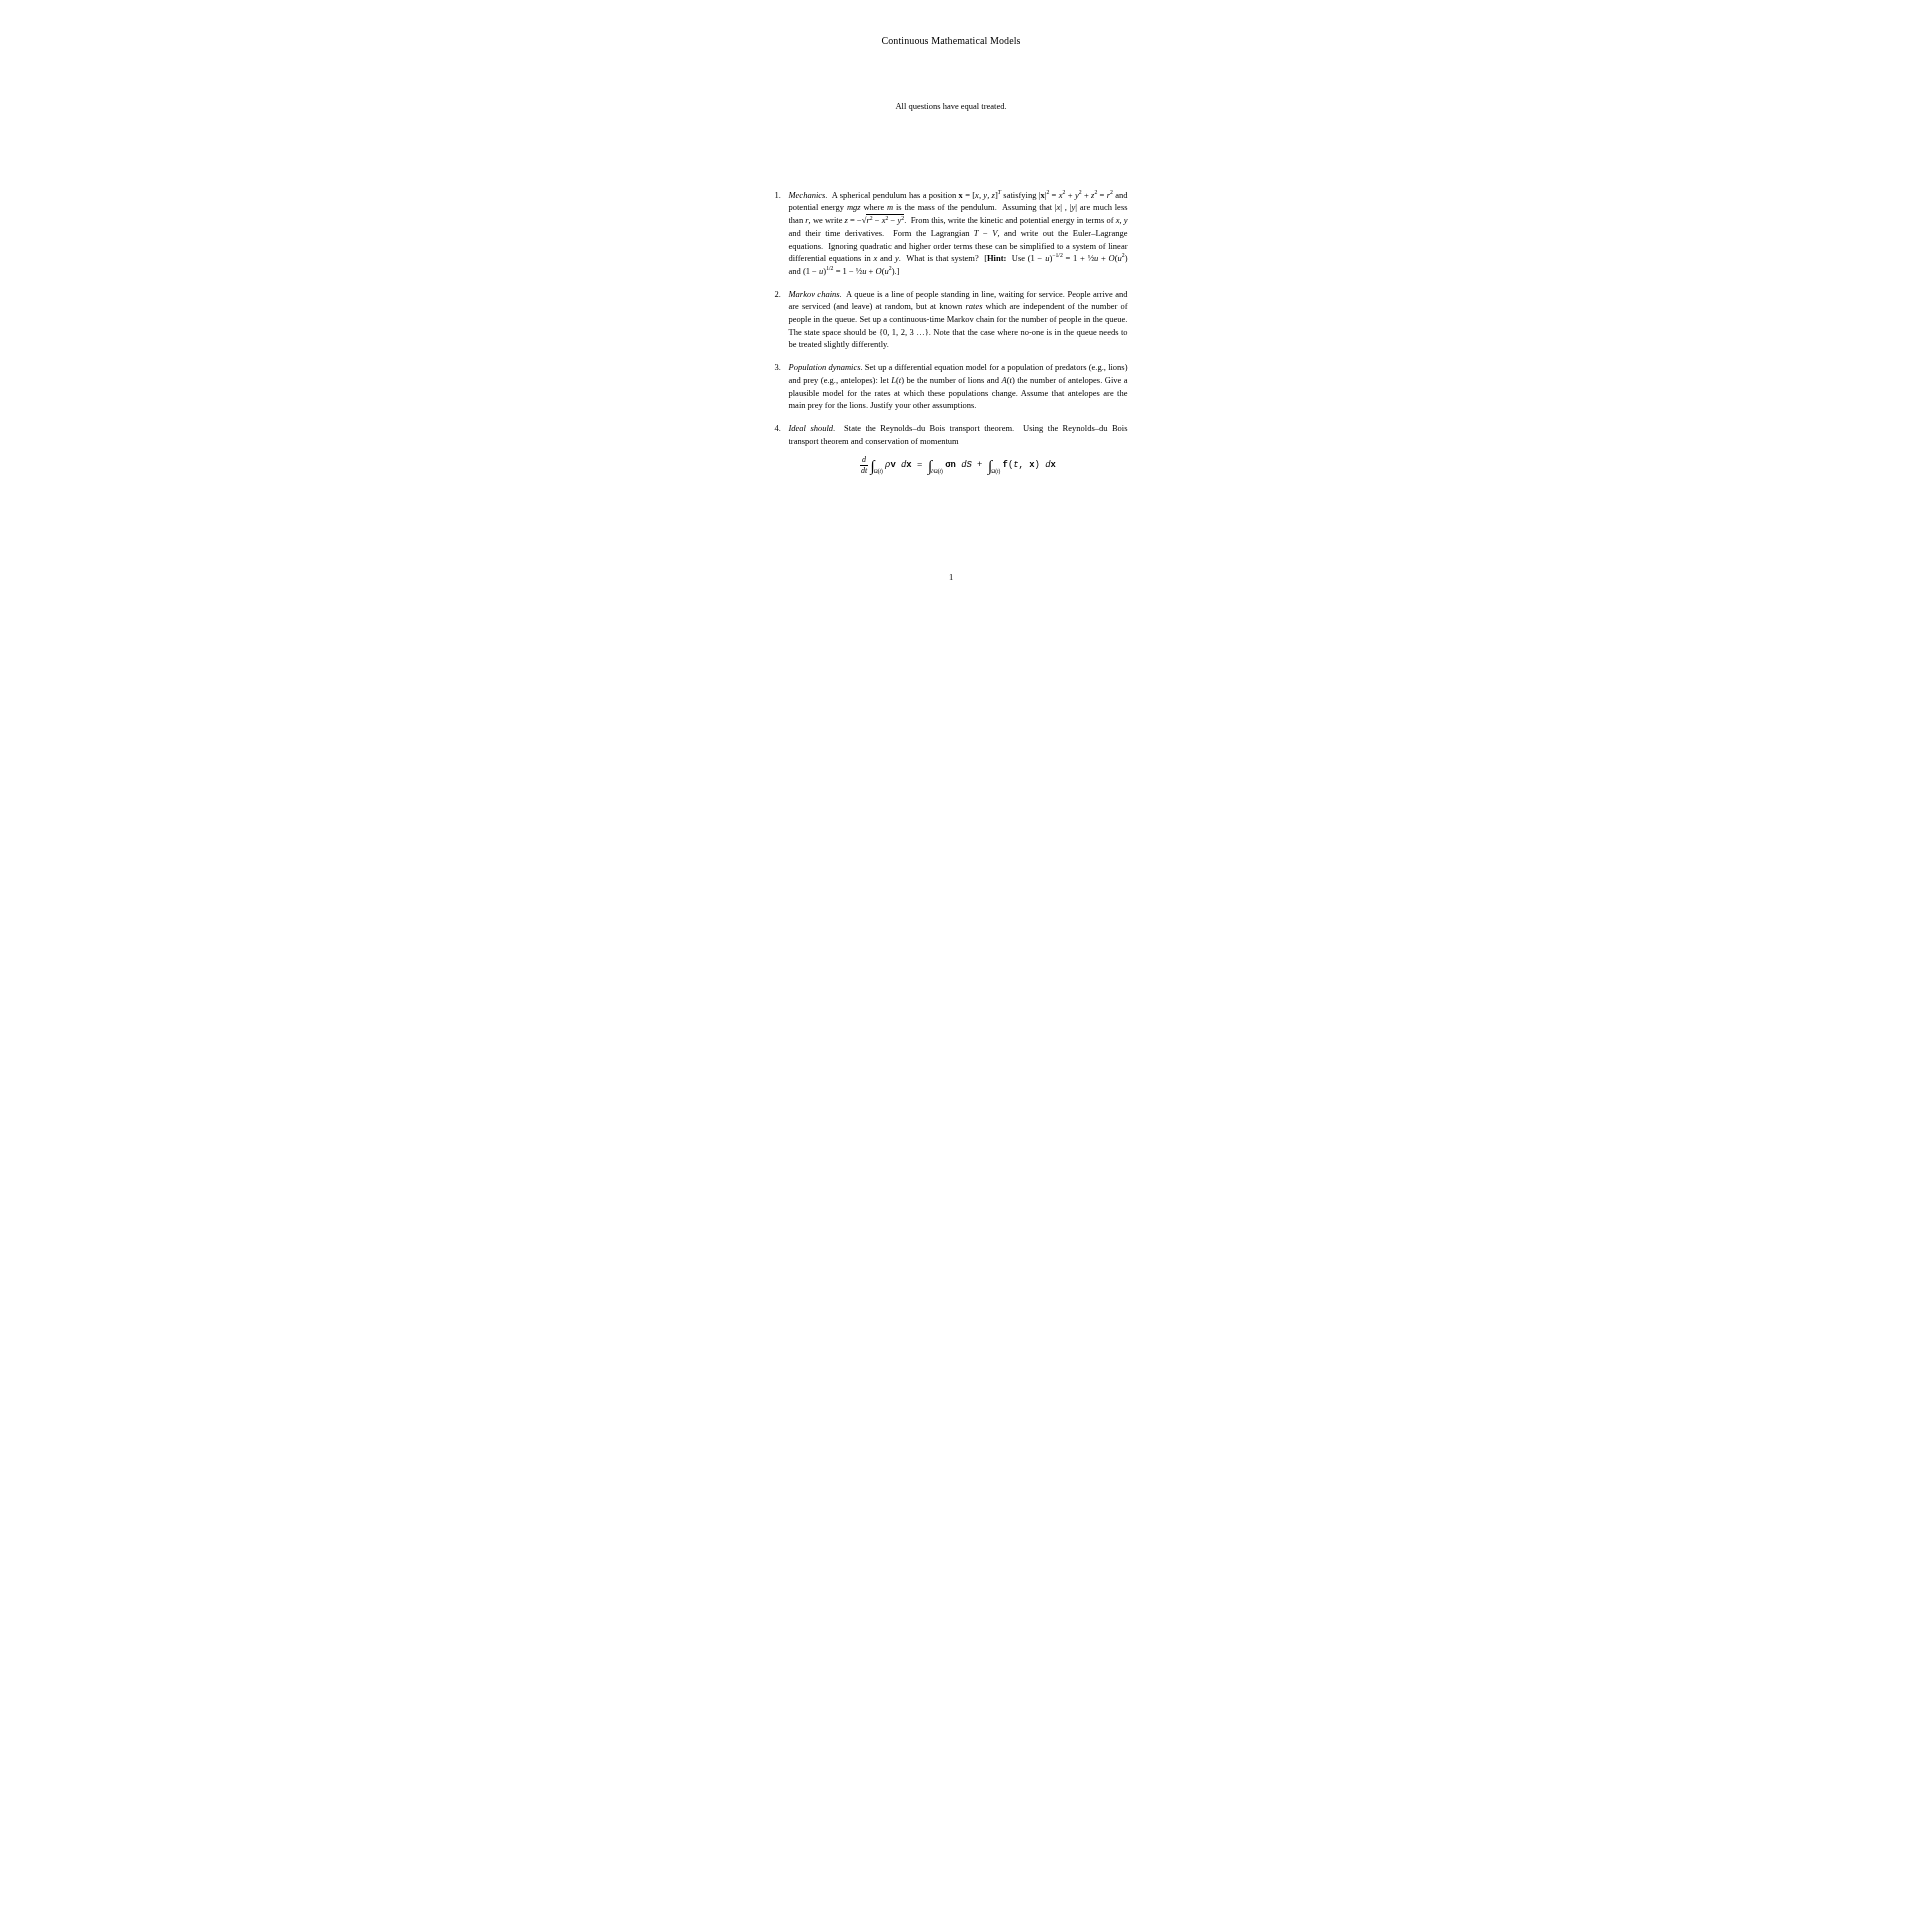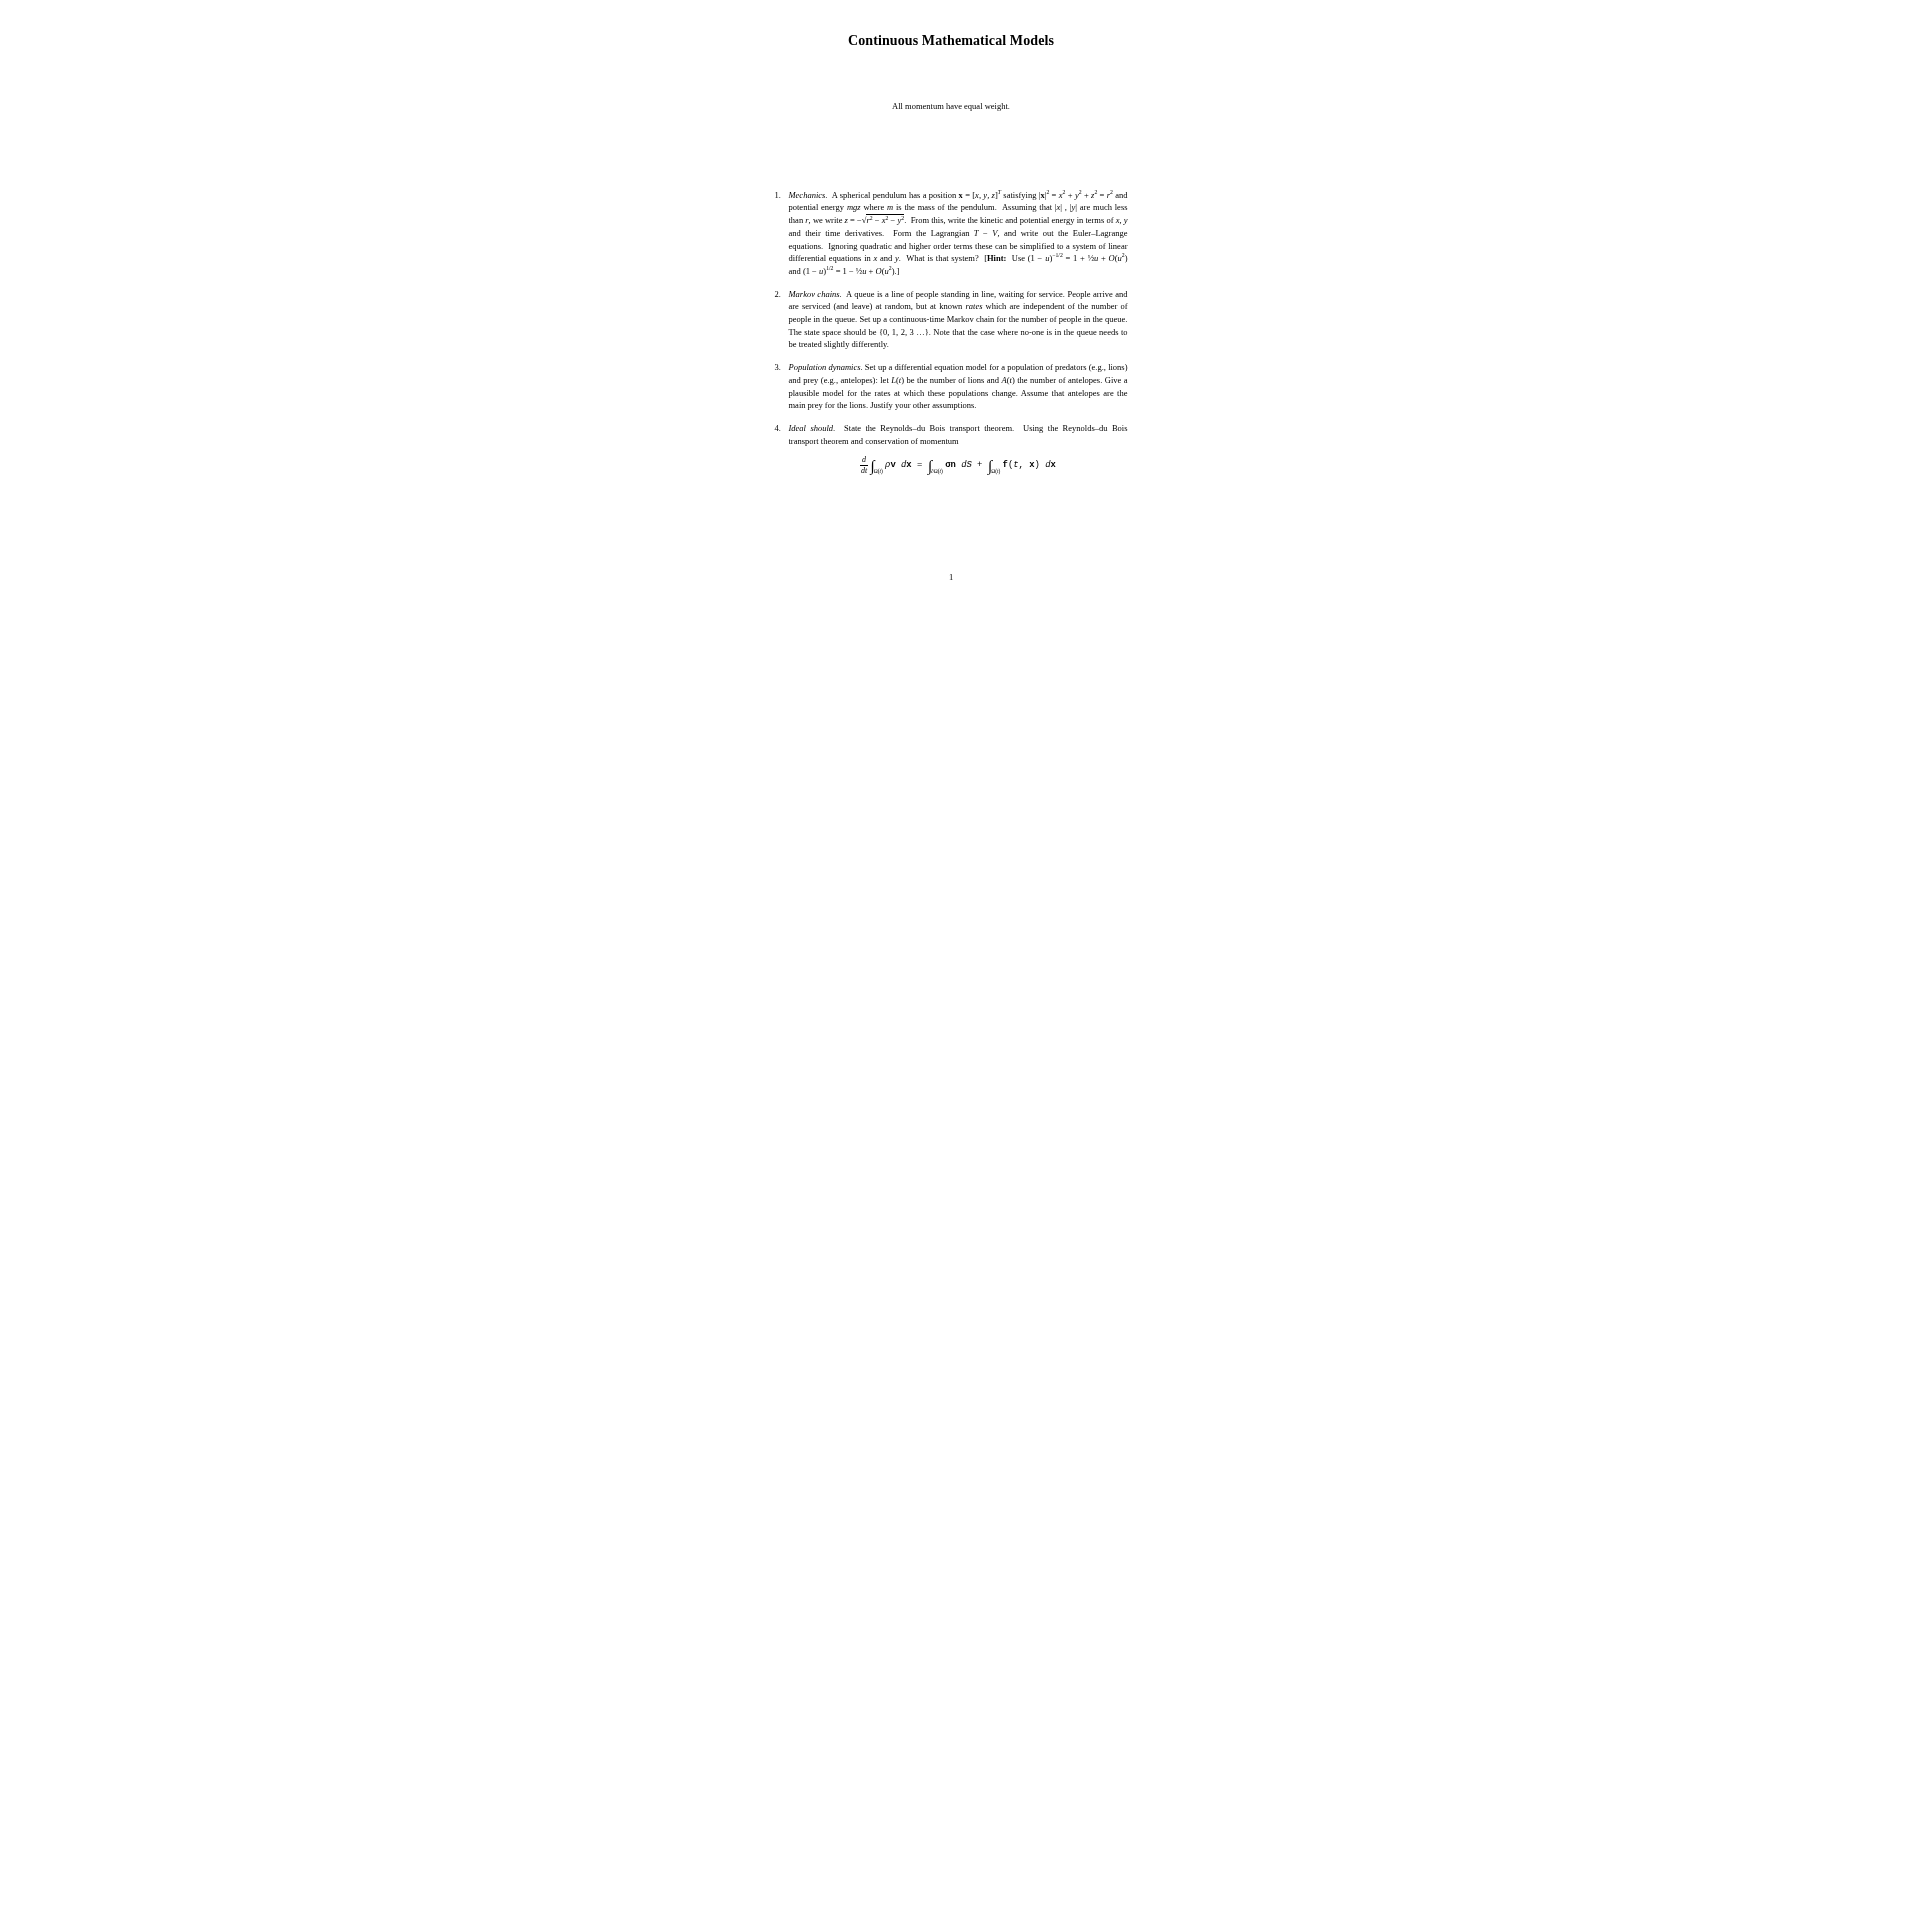--- a/index.html
+++ b/index.html
@@ -16,23 +16,23 @@
     color: #000000;
     font-family: "Liberation Serif", "DejaVu Serif", serif;
     font-size: 8.5px;
     line-height: 12.7px;
     box-sizing: border-box;
     padding: 34px 59px 0 35px;
   }
   .title {
     margin: 0;
     text-align: center;
-    font-size: 14px;
+    font-size: 10px;
     line-height: 14px;
-    font-weight: bold;
+    font-weight: normal;
     letter-spacing: 0.1px;
   }
   .subtitle {
     margin: 52px 0 0 0;
     text-align: center;
     font-size: 8.5px;
   }
   .problems {
     margin-top: 76px;
   }
@@ -111,21 +111,21 @@
     font-size: 8.5px;
   }
 </style>
 </head>
 <body>
 
 <div class="page">
 
   <h1 class="title">Continuous Mathematical Models</h1>
 
-  <p class="subtitle">All momentum have equal weight.</p>
+  <p class="subtitle">All questions have equal treated.</p>
 
   <div class="problems">
 
     <div class="problem">
       <span class="pnum">1.</span>
       <div class="pbody">
         <div class="ptext"><i>Mechanics</i>.&nbsp; A spherical pendulum has a position <b>x</b> = [<i>x</i>, <i>y</i>, <i>z</i>]<sup><i>T</i></sup> satisfying |<b>x</b>|<sup>2</sup> = <i>x</i><sup>2</sup> + <i>y</i><sup>2</sup> + <i>z</i><sup>2</sup> = <i>r</i><sup>2</sup> and potential energy <i>mgz</i> where <i>m</i> is the mass of the pendulum.&nbsp; Assuming that |<i>x</i>| , |<i>y</i>| are much less than <i>r</i>, we write <i>z</i> = −<span class="sqrt">√<span class="rad"><i>r</i><sup>2</sup> − <i>x</i><sup>2</sup> − <i>y</i><sup>2</sup></span></span>.&nbsp; From this, write the kinetic and potential energy in terms of <i>x</i>, <i>y</i> and their time derivatives.&nbsp; Form the Lagrangian <i>T</i> − <i>V</i>, and write out the Euler–Lagrange equations.&nbsp; Ignoring quadratic and higher order terms these can be simplified to a system of linear differential equations in <i>x</i> and <i>y</i>.&nbsp; What is that system?&nbsp; [<b>Hint:</b>&nbsp; Use (1 − <i>u</i>)<sup>−1/2</sup> = 1 + ½<i>u</i> + <i>O</i>(<i>u</i><sup>2</sup>) and (1 − <i>u</i>)<sup>1/2</sup> = 1 − ½<i>u</i> + <i>O</i>(<i>u</i><sup>2</sup>).]</div>
       </div>
     </div>
 

